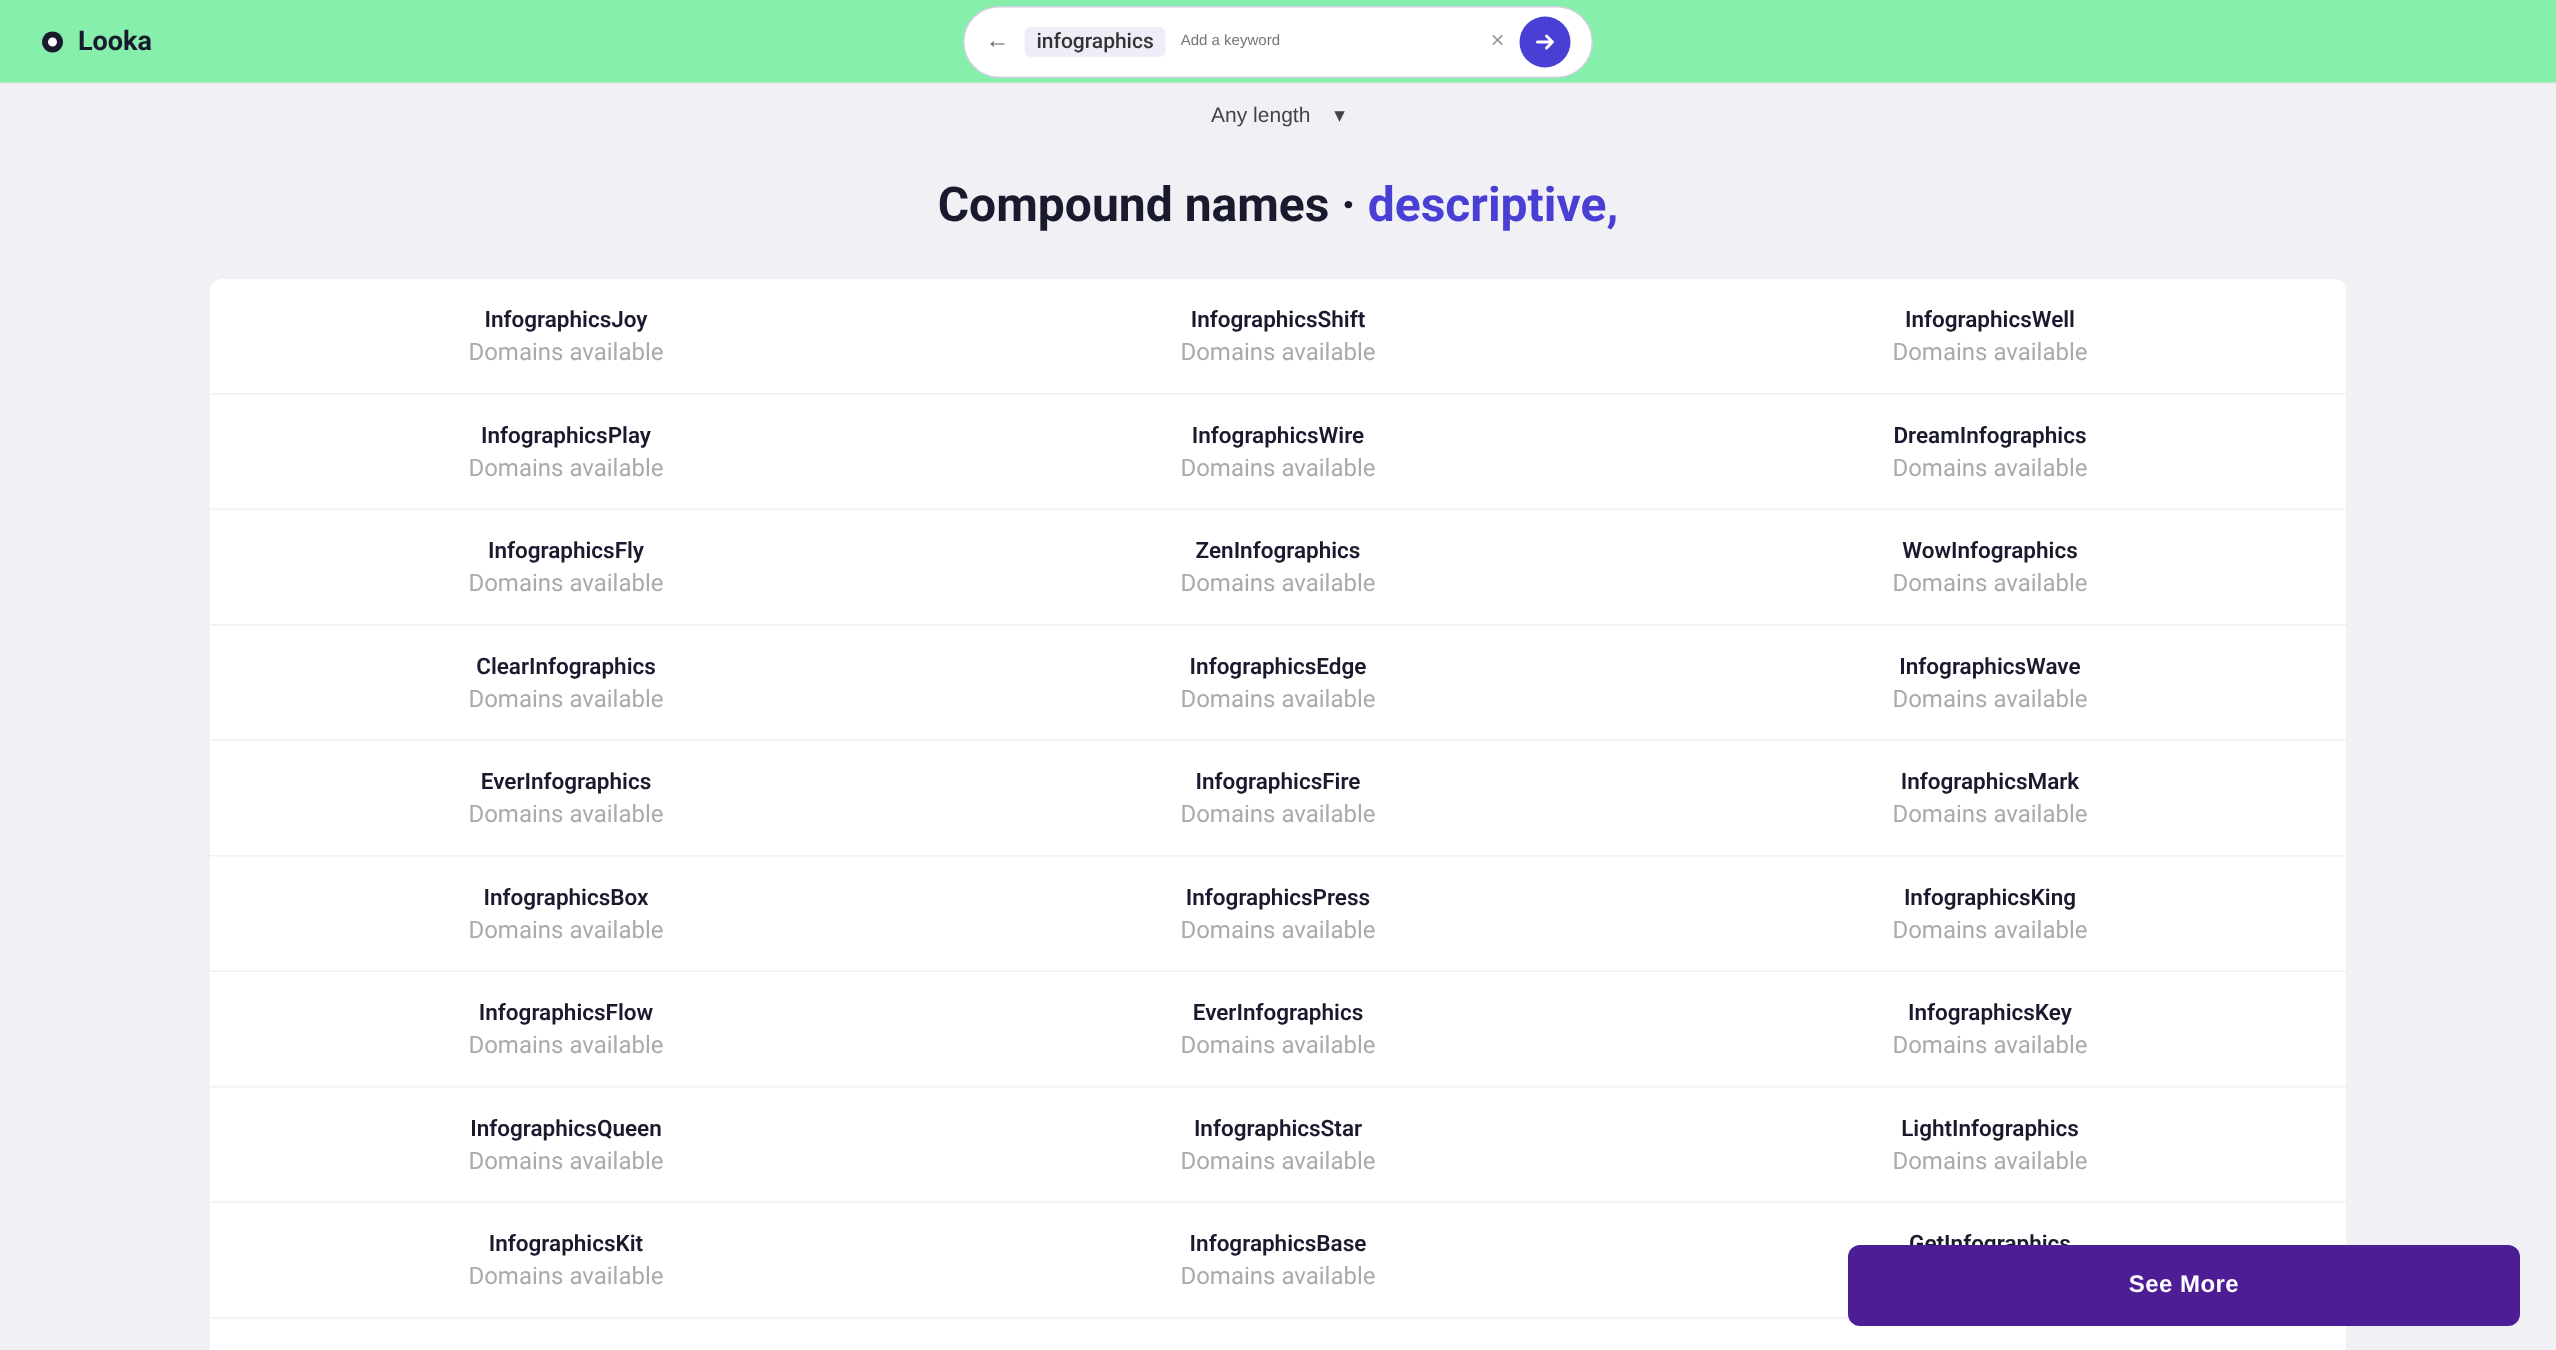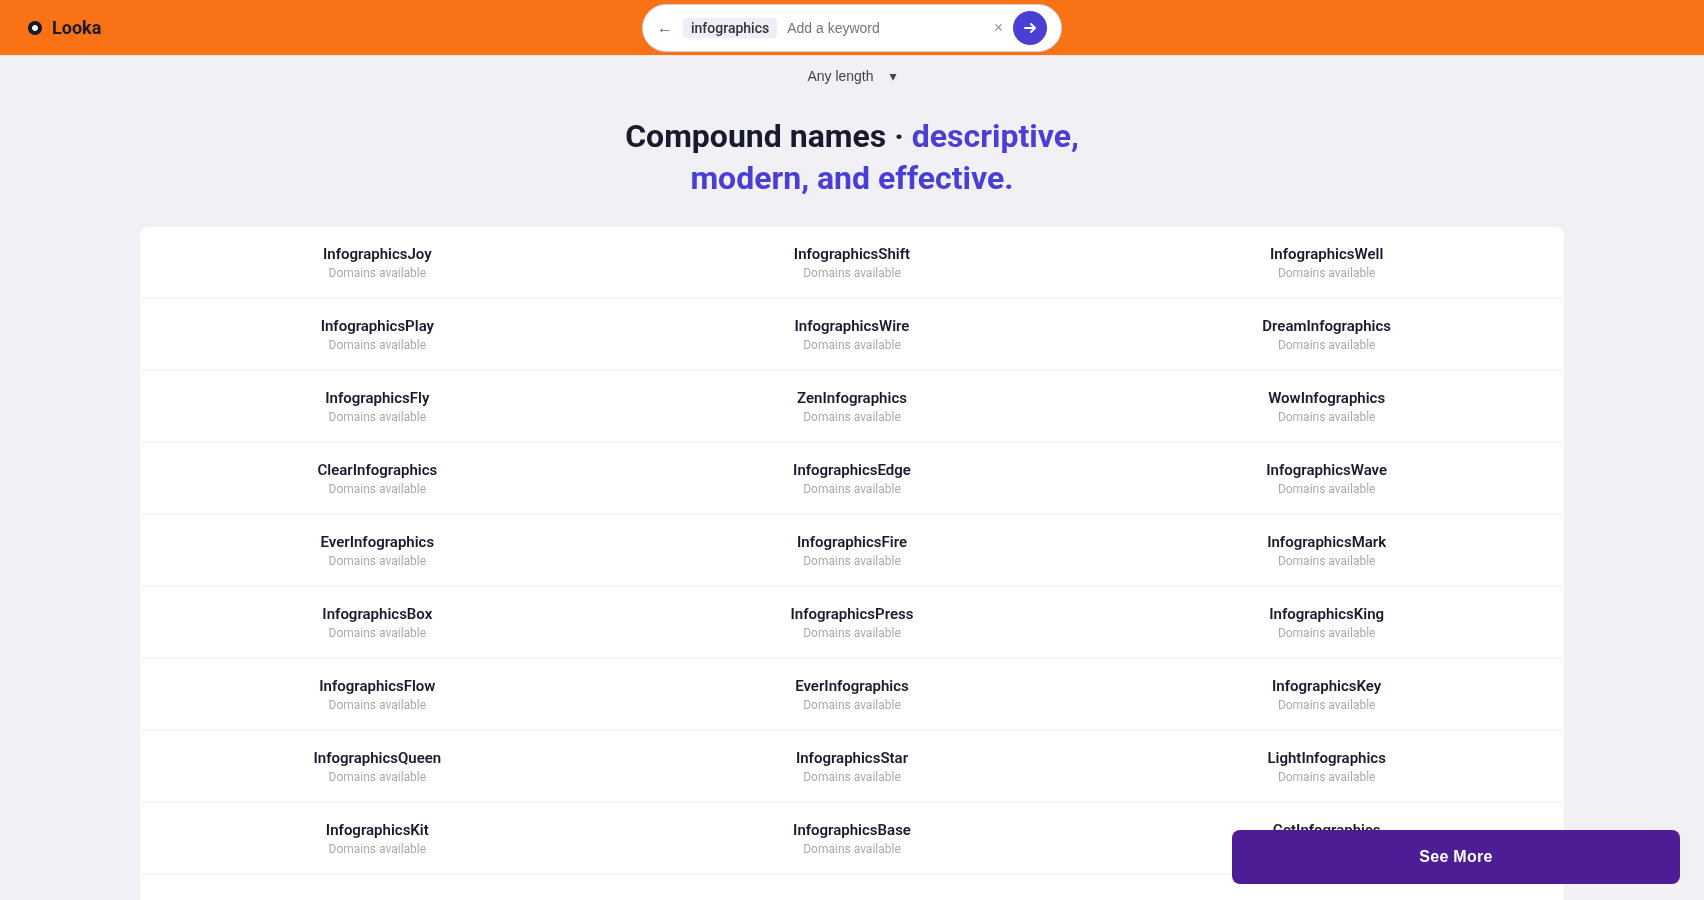--- a/index.html
+++ b/index.html
@@ -5,21 +5,21 @@
     * { margin: 0; padding: 0; box-sizing: border-box; }
     body {
       font-family: -apple-system, BlinkMacSystemFont, 'Segoe UI', Roboto, sans-serif;
       background: #f0f0f5;
       min-height: 900px;
       width: 1704px;
     }
 
     
     .header {
-      background: #f97316;
+      background: #86efac;
       height: 56px;
       display: flex;
       align-items: center;
       padding: 0 24px;
       border-bottom: 1px solid #e8e8e8;
       position: relative;
     }
     .logo {
       display: flex;
       align-items: center;
@@ -58,21 +58,21 @@
       background: #eeeef8;
       border-radius: 4px;
       padding: 2px 8px;
       font-size: 14px;
       color: #333;
       font-weight: 500;
     }
     .search-input {
       border: none;
       outline: none;
-      font-size: 14px;
+      font-size: 10px;
       color: #aaa;
       flex: 1;
       background: transparent;
     }
     .search-clear {
       background: none;
       border: none;
       cursor: pointer;
       color: #999;
       font-size: 16px;
@@ -150,21 +150,21 @@
       cursor: pointer;
       transition: background 0.15s;
     }
     .name-cell .name-title {
       font-size: 15px;
       font-weight: 600;
       color: #1a1a2e;
       margin-bottom: 3px;
     }
     .name-cell .name-sub {
-      font-size: 12px;
+      font-size: 16px;
       color: #aaa;
     }
 
     
     .see-more-container {
       position: fixed;
       bottom: 0;
       right: 0;
       width: 496px;
       padding: 16px 24px;
@@ -212,21 +212,20 @@
   <button class="filter-btn">
     <span>Any length</span>
     <span>▾</span>
   </button>
 </div>
 
 <div class="main">
   <div class="page-heading">
     <h1>
       <span>Compound names · </span><span class="accent">descriptive,</span><br>
-      <span class="accent2">modern, and effective.</span>
     </h1>
   </div>
 
   <div class="names-grid" id="names-grid">
 
   <div class="name-cell">
         <div class="name-title">InfographicsJoy</div>
         <div class="name-sub">Domains available</div>
       </div>
       <div class="name-cell">

